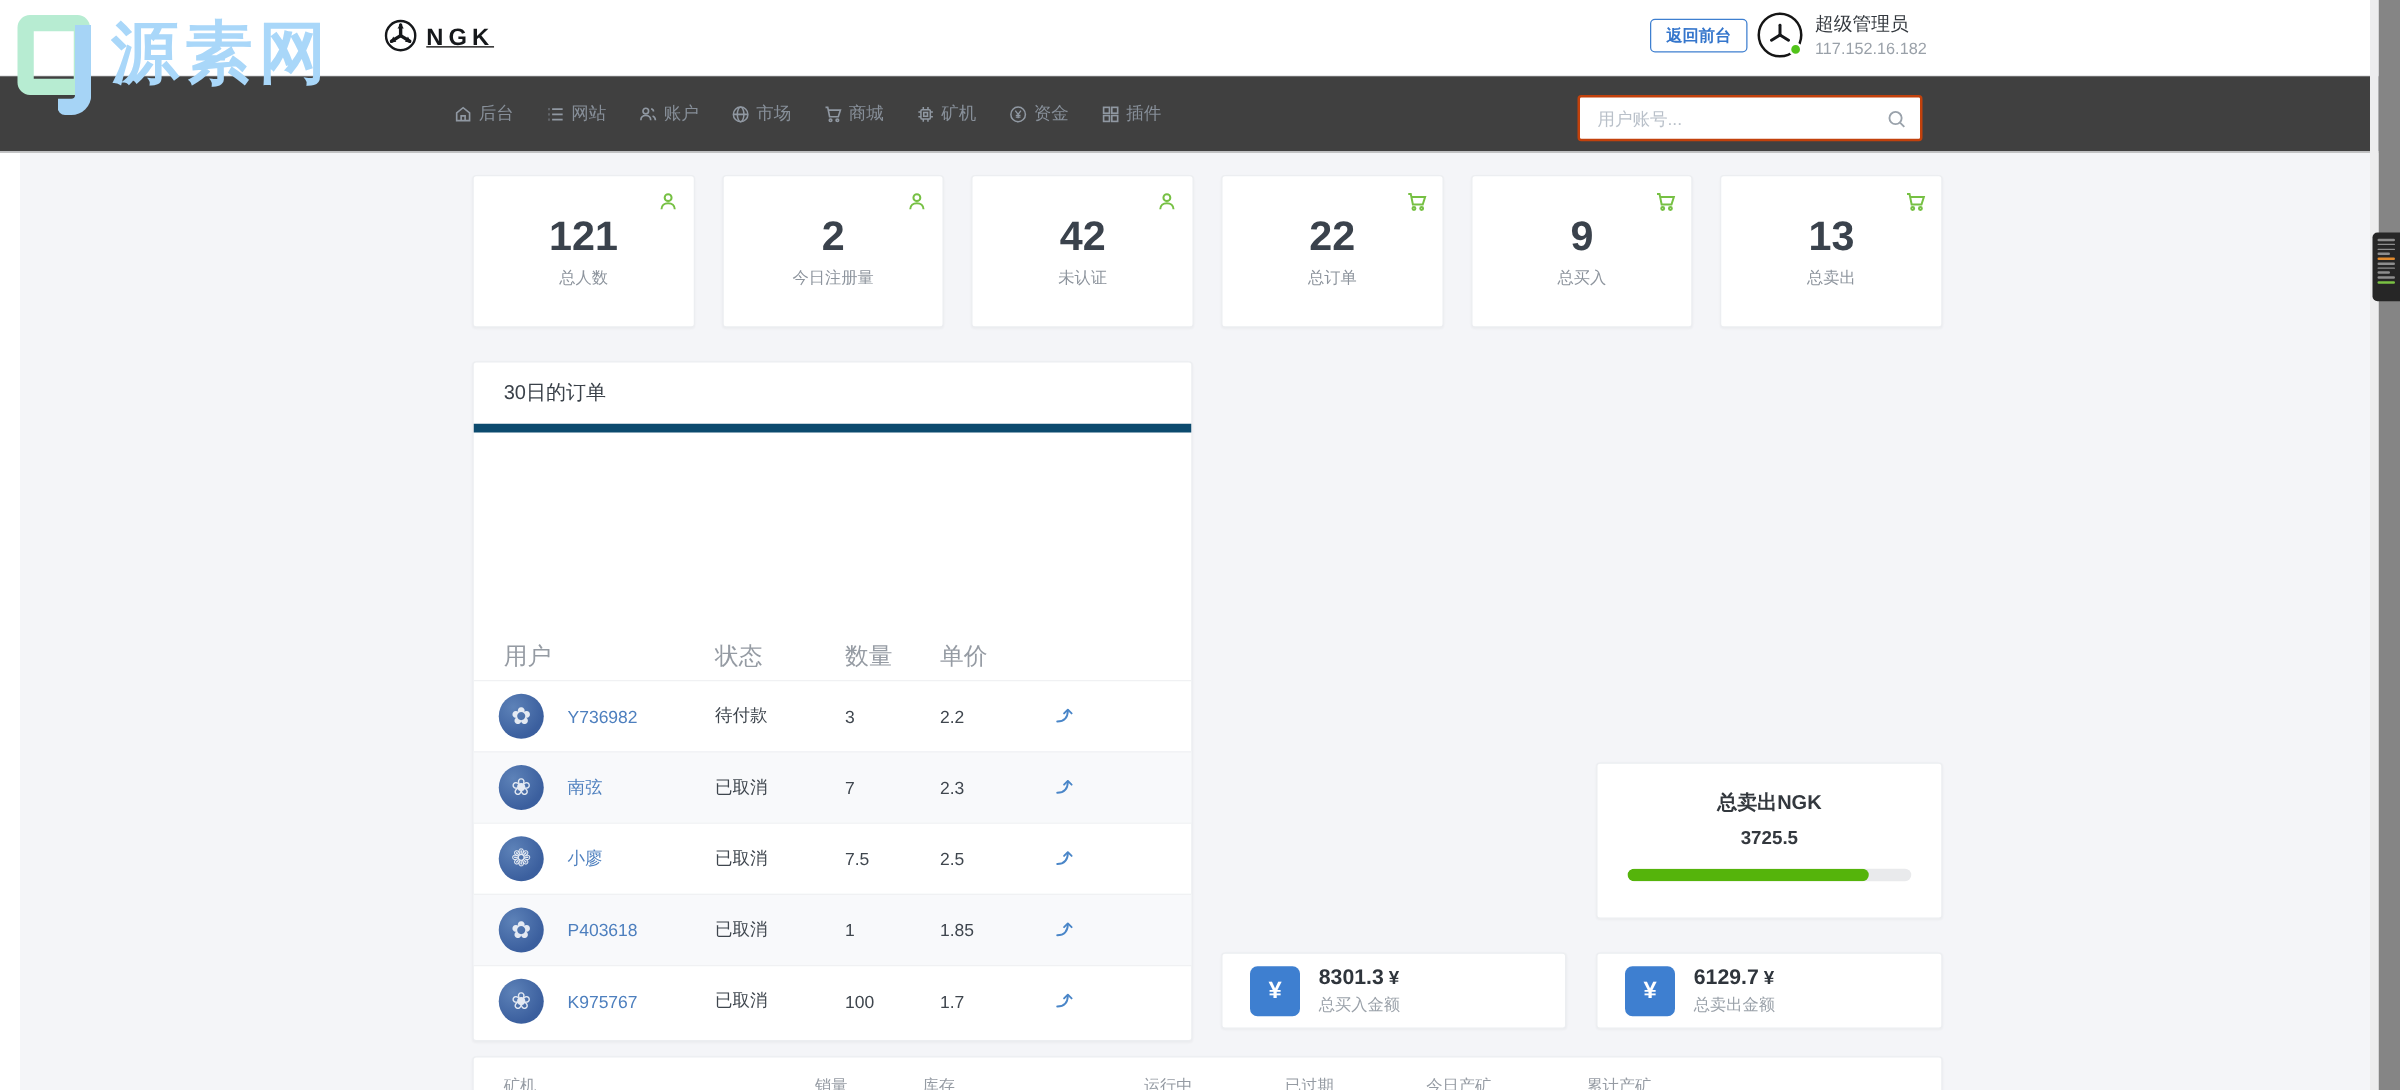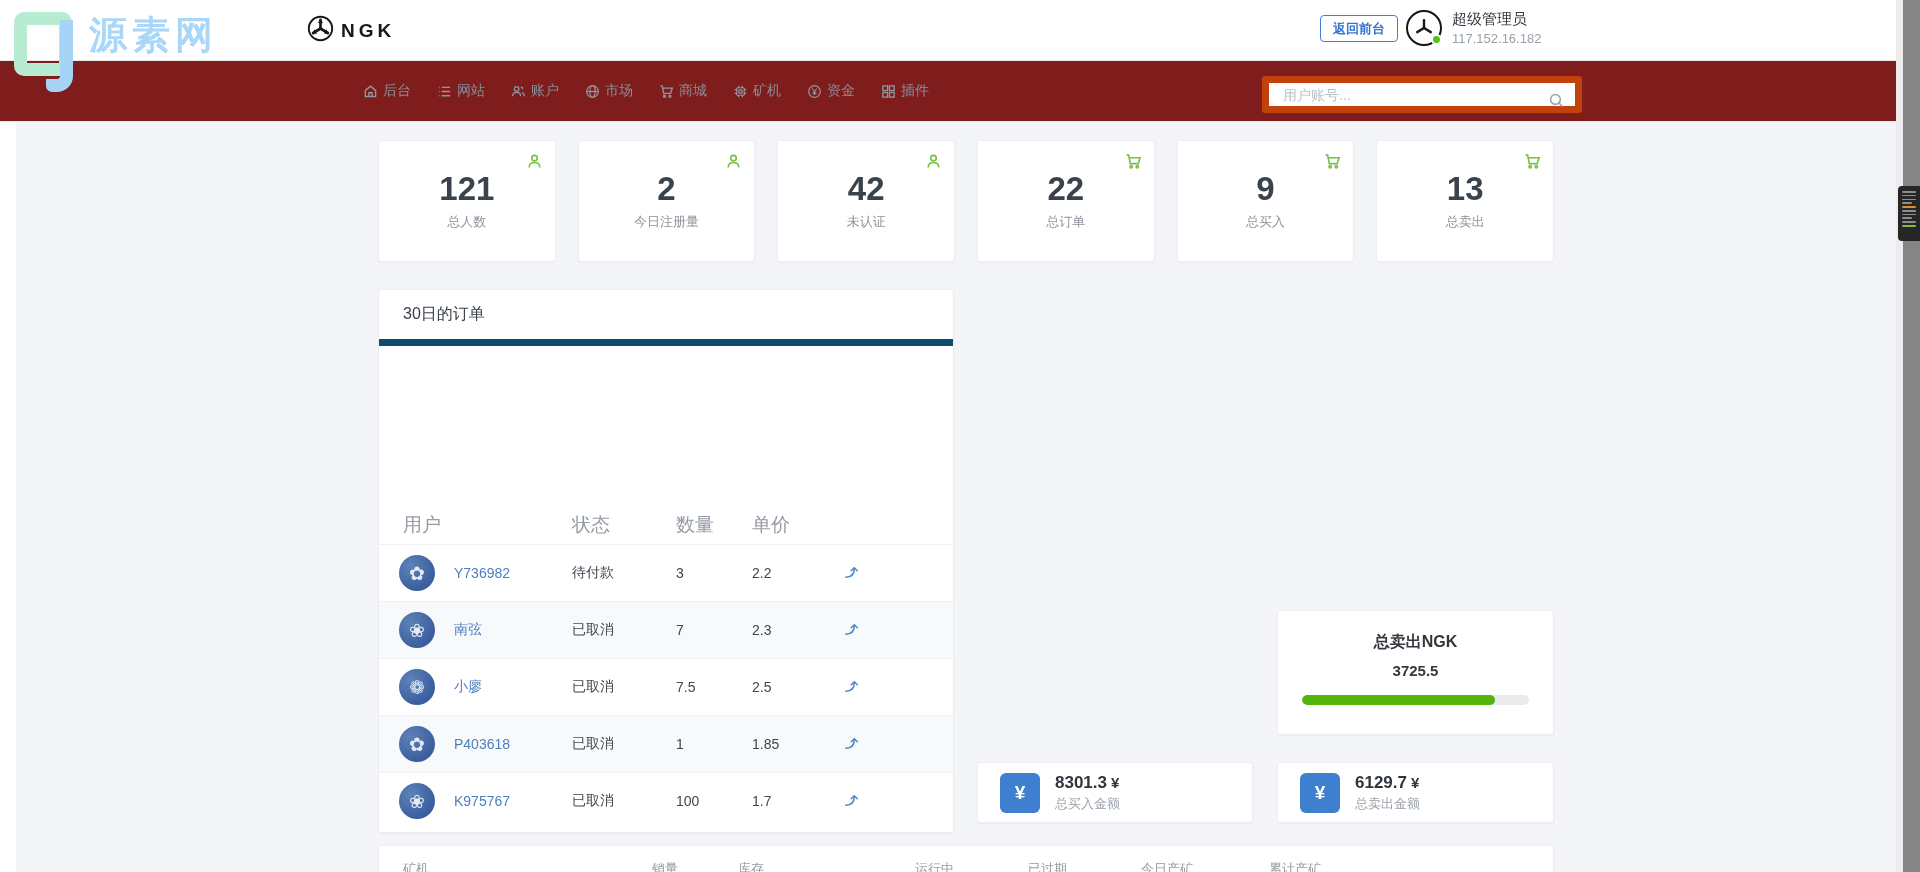--- a/index.html
+++ b/index.html
@@ -2,36 +2,36 @@
 <html><head>
 <meta charset="utf-8">
 <style>
   * { margin:0; padding:0; box-sizing:border-box; }
   html,body { width:1920px; height:872px; }
   body { font-family:"Liberation Sans","DejaVu Sans",sans-serif; background:#fff; position:relative; overflow:hidden; }
   .screen { position:absolute; inset:0; width:1920px; height:872px; overflow:hidden; }
 
   
   .topbar { position:absolute; left:0; top:0; width:1920px; height:61px; background:#fff; border-bottom:1px solid #e9eaec; z-index:2; }
-  .brand { position:absolute; left:307px; top:0; height:61px; display:flex; align-items:center; gap:7px; }
+  .brand { position:absolute; left:307px; top:0; height:61px; display:flex; align-items:center; gap:7px;text-decoration:underline; }
   .brand-text { font-size:19px; font-weight:700; letter-spacing:4px; color:#16181b; }
   .back-btn { position:absolute; left:1320px; top:15px; height:27px; padding:0 12px; background:#fff; border:1px solid #3e7fd0; border-radius:4px; color:#3576cc; font-size:13px; font-weight:700; line-height:25px; cursor:pointer; }
   .admin { position:absolute; left:1406px; top:10px; display:flex; gap:10px; }
   .admin-avatar { position:relative; width:36px; height:36px; border-radius:50%; border:2px solid #151515; background:#fff; display:flex; align-items:center; justify-content:center; }
   .status-dot { position:absolute; right:-2px; bottom:-1px; width:11px; height:11px; border-radius:50%; background:#52c41a; border:2px solid #fff; }
   .admin-meta { display:flex; flex-direction:column; justify-content:center; }
   .admin-name { font-size:15px; color:#33383e; }
   .admin-ip { font-size:13px; color:#9aa1a9; margin-top:2px; }
 
   
-  .navbar { position:absolute; left:0; top:61px; width:1920px; height:61px; background:#7f1d1d; border-bottom:1px solid #e7e9ec; z-index:2; }
+  .navbar { position:absolute; left:0; top:61px; width:1920px; height:61px; background:#404040; border-bottom:1px solid #e7e9ec; z-index:2; }
   .nav-items { position:absolute; left:363px; top:0; height:60px; display:flex; align-items:center; gap:26px; }
   .nav-item { display:flex; align-items:center; gap:5px; color:#878f99; font-size:14px; cursor:pointer; }
   .nav-item svg { display:block; }
-  .search-box { position:absolute; left:1262px; top:15px; width:320px; height:37px; border:7px solid #c2410c; border-radius:3px; background:#fff; }
+  .search-box { position:absolute; left:1262px; top:15px; width:276px; height:37px; border:2px solid #c2410c; border-radius:3px; background:#fff; }
   .search-box input { position:absolute; inset:0; border:none; outline:none; background:transparent; padding:0 36px 0 14px; font-size:14px; color:#555; font-family:inherit; }
   .search-box input::placeholder { color:#b9c0c9; }
   .search-icon { position:absolute; right:10px; top:9px; }
 
   
   .content { position:absolute; left:16px; top:122px; width:1920px; height:750px; background:#f4f5f8; }
 
   
   .stats-row { position:absolute; left:362px; top:18px; width:1176px; display:flex; gap:22px; }
   .stat-card { flex:1; height:122px; background:#fff; border:1px solid #eceef1; border-radius:3px; box-shadow:0 1px 2px rgba(0,0,0,.04); position:relative; text-align:center; }
@@ -79,21 +79,21 @@
 
   
   .miners-panel { left:362px; top:723px; width:1176px; height:70px; overflow:hidden; }
   .miners-head { position:relative; height:40px; font-size:13px; color:#959ba3; }
   .miners-head span { position:absolute; top:14px; }
 
   
   .watermark { position:absolute; left:14px; top:4px; z-index:9; display:flex; align-items:flex-start; pointer-events:none; }
   .wm-g { width:58px; height:64px; border:13px solid #b7ecd2; border-radius:10px; margin-top:8px; }
   .wm-j { width:27px; height:72px; border-right:13px solid #a6d4f6; border-bottom:13px solid #a6d4f6; border-radius:0 0 16px 6px; margin-left:-26px; margin-top:16px; }
-  .wm-text { font-size:38px; font-weight:700; color:#a9d7f9; letter-spacing:5px; margin-left:16px; margin-top:12px; line-height:1; }
+  .wm-text { font-size:54px; font-weight:700; color:#a9d7f9; letter-spacing:5px; margin-left:16px; margin-top:12px; line-height:1; }
 
   
   .edge-gutter { position:absolute; right:17px; top:0; width:7px; height:872px; background:#ededee; z-index:5; }
   .edge-scrollbar { position:absolute; right:0; top:0; width:17px; height:872px; background:#858585; z-index:5; }
   .minimap { position:absolute; right:0; top:186px; width:22px; height:55px; background:#262626; border-radius:4px 0 0 4px; z-index:6; padding:5px 4px; display:flex; flex-direction:column; gap:2.2px; }
   .minimap i { display:block; height:1.6px; background:#8d8d8d; border-radius:1px; }
   .minimap i.orange { background:#e08a2e; }
   .minimap i.green { background:#7ac143; }
   .minimap i.short { width:70%; }
 </style>

